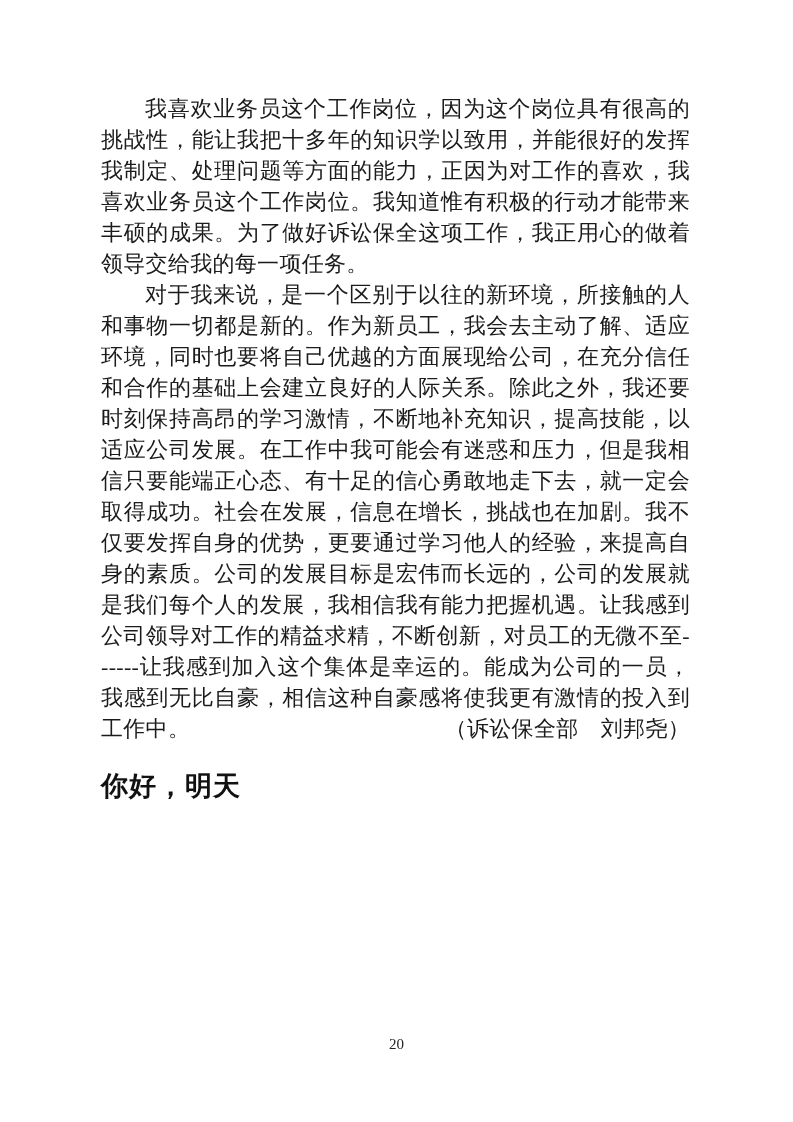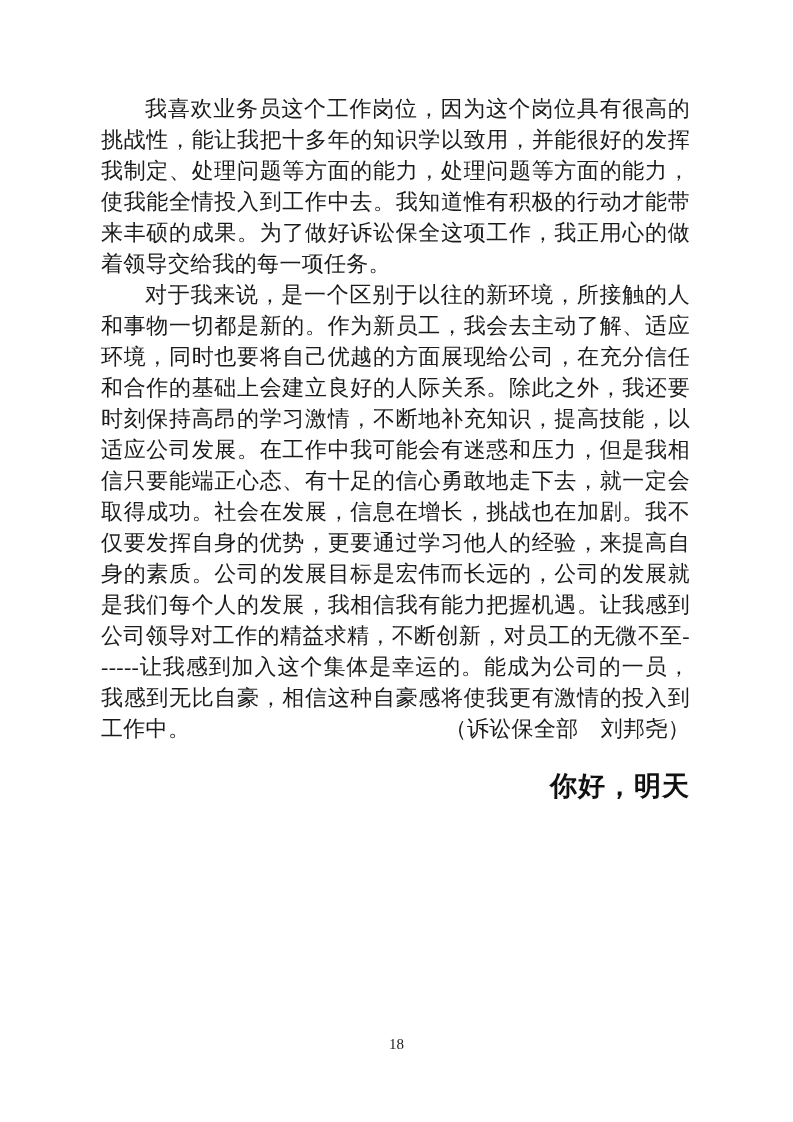--- a/index.html
+++ b/index.html
@@ -39,21 +39,21 @@
     text-indent: 0;
     white-space: nowrap;
     font-family: Liberation Serif, serif;
   }
   h1.article-title {
     margin: 24px 0 30px 0;
     font-family: "Liberation Sans", "DejaVu Sans", sans-serif;
     font-size: 27px;
     line-height: 36px;
     font-weight: 600;
-    text-align: right;
+    text-align: left;
     color: #111111;
     letter-spacing: 1px;
   }
   p.body-para.fangsong {
     font-family: "DejaVu Serif", "Liberation Serif", serif;
     letter-spacing: 0.6px;
   }
   .latin-mono {
     font-family: "DejaVu Sans Mono", "Liberation Mono", monospace;
     letter-spacing: 0;
@@ -68,23 +68,23 @@
     font-size: 15px;
     color: #222222;
   }
 </style>
 </head>
 <body>
 
 <div class="page">
   <div class="content">
 
-    <p class="body-para first">我喜欢业务员这个工作岗位，因为这个岗位具有很高的挑战性，能让我把十多年的知识学以致用，并能很好的发挥我制定、处理问题等方面的能力，处理问题等方面的能力，使我能全情投入到工作中去。我知道惟有积极的行动才能带来丰硕的成果。为了做好诉讼保全这项工作，我正用心的做着领导交给我的每一项任务。</p>
+    <p class="body-para first">我喜欢业务员这个工作岗位，因为这个岗位具有很高的挑战性，能让我把十多年的知识学以致用，并能很好的发挥我制定、处理问题等方面的能力，正因为对工作的喜欢，我喜欢业务员这个工作岗位。我知道惟有积极的行动才能带来丰硕的成果。为了做好诉讼保全这项工作，我正用心的做着领导交给我的每一项任务。</p>
 
     <p class="body-para second"><span>对于我来说，是一个区别于以往的新环境，所接触的人和事物一切都是新的。作为新员工，我会去主动了解、适应环境，同时也要将自己优越的方面展现给公司，在充分信任和合作的基础上会建立良好的人际关系。除此之外，我还要时刻保持高昂的学习激情，不断地补充知识，提高技能，以适应公司发展。在工作中我可能会有迷惑和压力，但是我相信只要能端正心态、有十足的信心勇敢地走下去，就一定会取得成功。社会在发展，信息在增长，挑战也在加剧。我不仅要发挥自身的优势，更要通过学习他人的经验，来提高自身的素质。公司的发展目标是宏伟而长远的，公司的发展就是我们每个人的发展，我相信我有能力把握机遇。让我感到公司领导对工作的精益求精，不断创新，对员工的无微不至------让我感到加入这个集体是幸运的。能成为公司的一员，我感到无比自豪，相信这种自豪感将使我更有激情的投入到工作中。</span><span class="attribution">（诉讼保全部　刘邦尧）</span></p>
 
     <h1 class="article-title">你好，明天</h1>
 
 
   </div>
 
-  <div class="page-number">18</div>
+  <div class="page-number">20</div>
 </div>
 
 </body></html>

